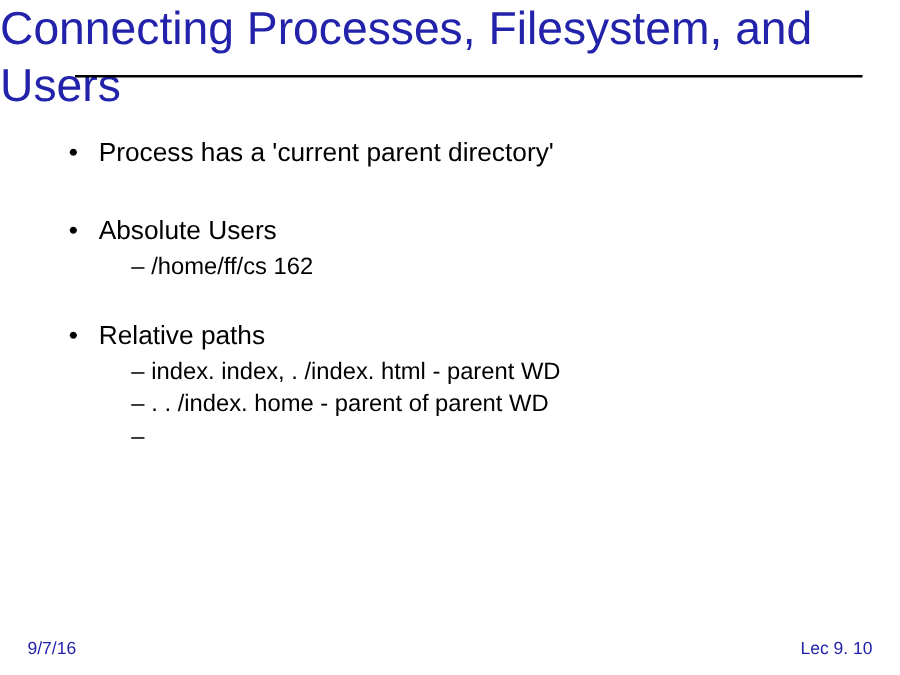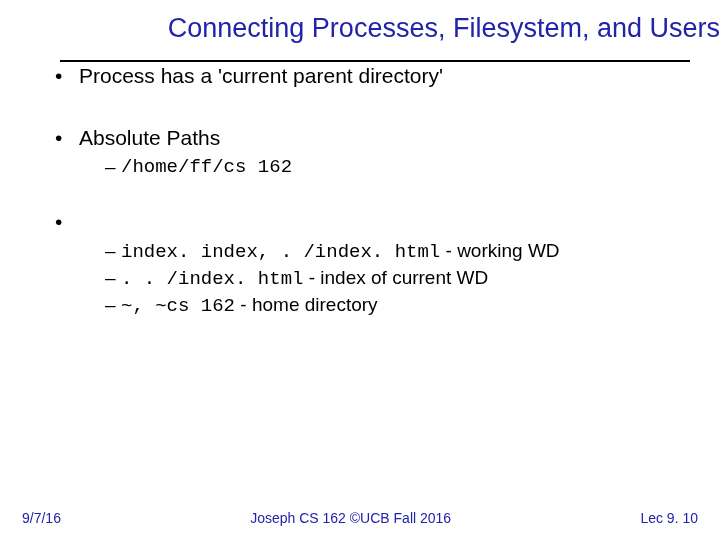--- a/index.html
+++ b/index.html
@@ -6,23 +6,23 @@
     body {
       width: 720px;
       height: 540px;
       font-family: Arial, Helvetica, sans-serif;
       background: #fff;
       position: relative;
       overflow: hidden;
     }
     .title {
       color: #2222aa;
-      font-size: 27px;
-      text-align: right;
-      padding-top: 12px;
+      font-size: 37px;
+      text-align: left;
+      padding-top: 0;
       line-height: 1.25;
       position: relative;
     }
     .title-rule {
       position: absolute;
       top: 60px;
       left: 60px;
       right: 30px;
       border-top: 2.5px solid #000;
     }
@@ -43,21 +43,21 @@
     .sub {
       padding-left: 50px;
       font-size: 19px;
       margin-bottom: 4px;
       display: flex;
     }
     .dash {
       width: 16px;
       flex-shrink: 0;
     }
-    .mono { font-family: Liberation Mono, monospace; }
+    .mono { font-family: Liberation Sans, sans-serif; }
     .gap-sm { height: 10px; }
     .gap-med { height: 28px; }
     .footer {
       position: absolute;
       bottom: 14px;
       left: 0;
       right: 0;
       display: flex;
       justify-content: space-between;
       padding: 0 22px;
@@ -75,50 +75,47 @@
 
   <div class="bullet-row">
     <span class="bullet">•</span>
     <span>Process has a 'current parent directory'</span>
   </div>
 
   <div class="gap-sm"></div>
 
   <div class="bullet-row tight">
     <span class="bullet">•</span>
-    <span>Absolute Paths</span>
+    <span>Absolute Users</span>
   </div>
   <div class="sub">
     <span class="dash">–</span>
     <span class="mono">/home/ff/cs 162</span>
   </div>
 
   <div class="gap-med"></div>
 
   <div class="bullet-row tight">
     <span class="bullet">•</span>
+    <span>Relative paths</span>
   </div>
   <div class="sub">
     <span class="dash">–</span>
     <span>
-      <span class="mono">index. index, . /index. html</span><span>   - working WD</span>
+      <span class="mono">index. index, . /index. html</span><span>   - parent WD</span>
     </span>
   </div>
   <div class="sub">
     <span class="dash">–</span>
     <span>
-      <span class="mono">. . /index. html</span><span>   - index of current WD</span>
+      <span class="mono">. . /index. home</span><span>   - parent of parent WD</span>
     </span>
   </div>
   <div class="sub">
     <span class="dash">–</span>
-    <span>
-      <span class="mono">~, ~cs 162</span><span>   - home directory</span>
-    </span>
   </div>
 
 </div>
 
 <div class="footer">
   <span>9/7/16</span>
-  <span>Joseph CS 162 ©UCB Fall 2016</span>
   <span>Lec 9. 10</span>
 </div>
 
 </body></html>

